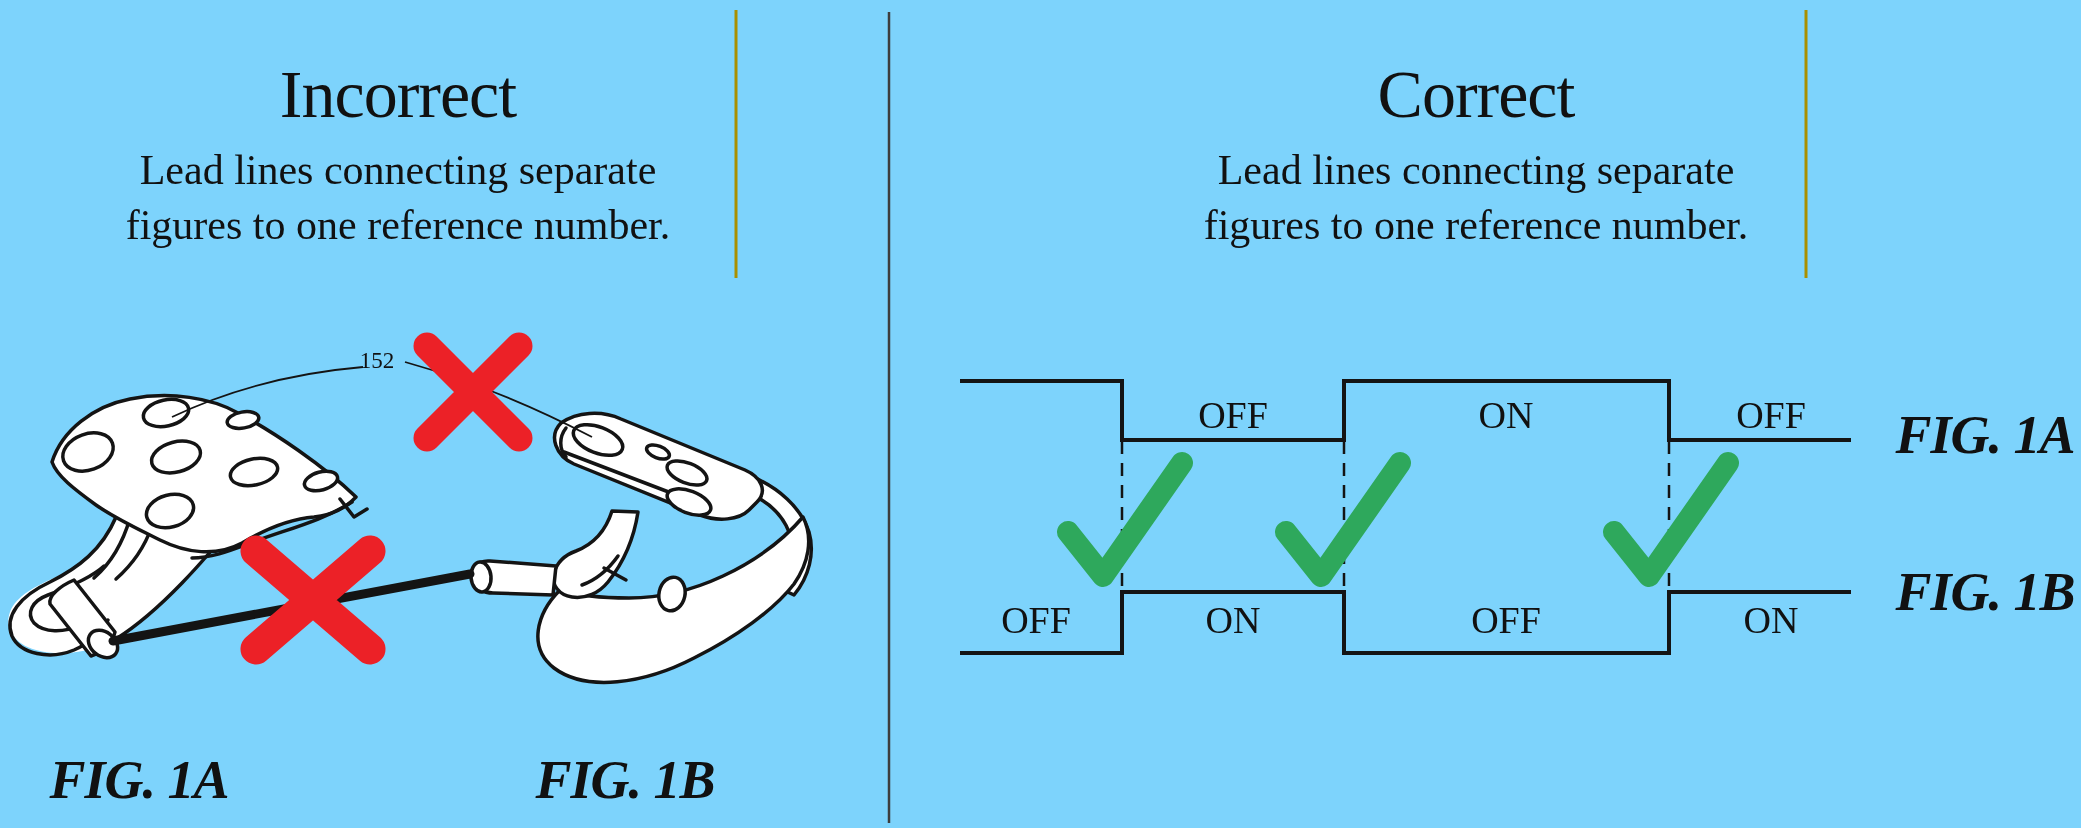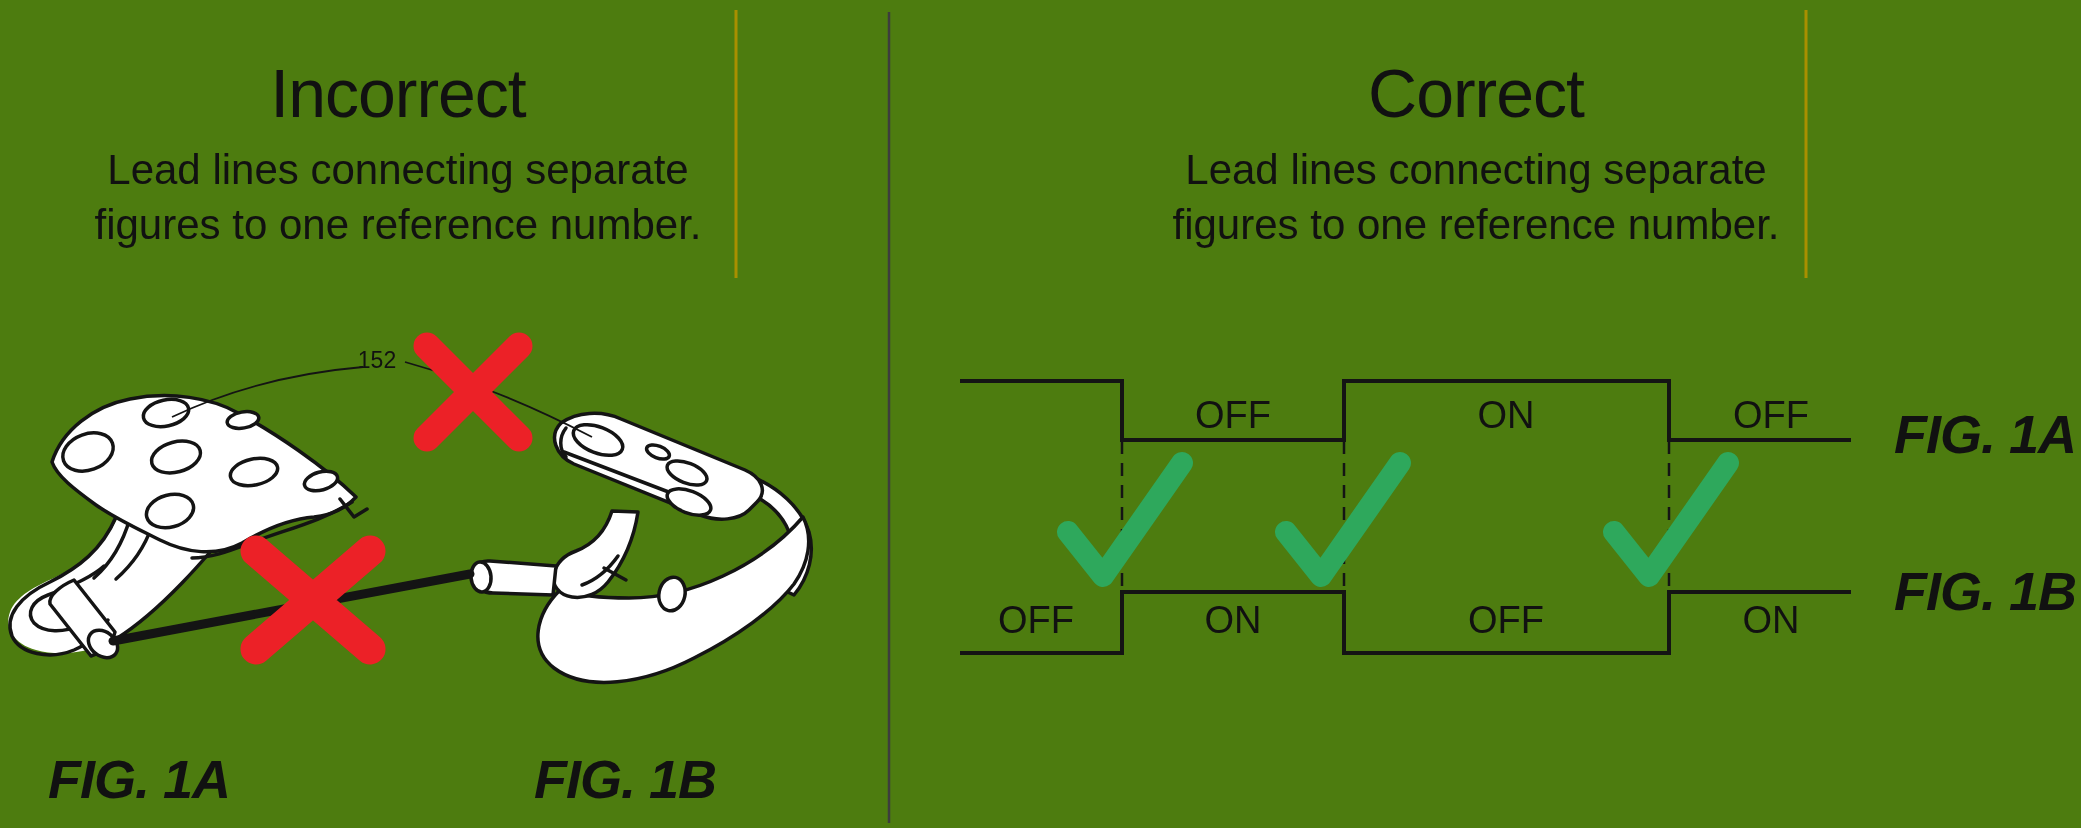--- a/index.html
+++ b/index.html
@@ -1,17 +1,17 @@
 <!DOCTYPE html>
 <html><head>
 <meta charset="utf-8">
 <style>
   html,body{margin:0;padding:0;background:#ffffff;}
-  .stage{position:relative;width:2081px;height:828px;background:#4d7c0f;overflow:hidden;
-         font-family:Liberation Sans, sans-serif;}
+  .stage{position:relative;width:2081px;height:828px;background:#7dd3fc;overflow:hidden;
+         font-family:Liberation Serif, serif;}
   svg{position:absolute;left:0;top:0;}
   text{fill:#111111;}
   .t-title{font-size:68px;letter-spacing:-1px;}
   .t-sub{font-size:42px;}
   .t-ref{font-size:23px;}
   .t-fig{font-size:54px;font-weight:bold;font-style:italic;letter-spacing:-1px;}
   .t-state{font-size:38px;}
   .art{stroke-width:3.5;fill:none;stroke-linecap:round;stroke-linejoin:round;}
   .artfill{fill:#ffffff;}
 </style>

